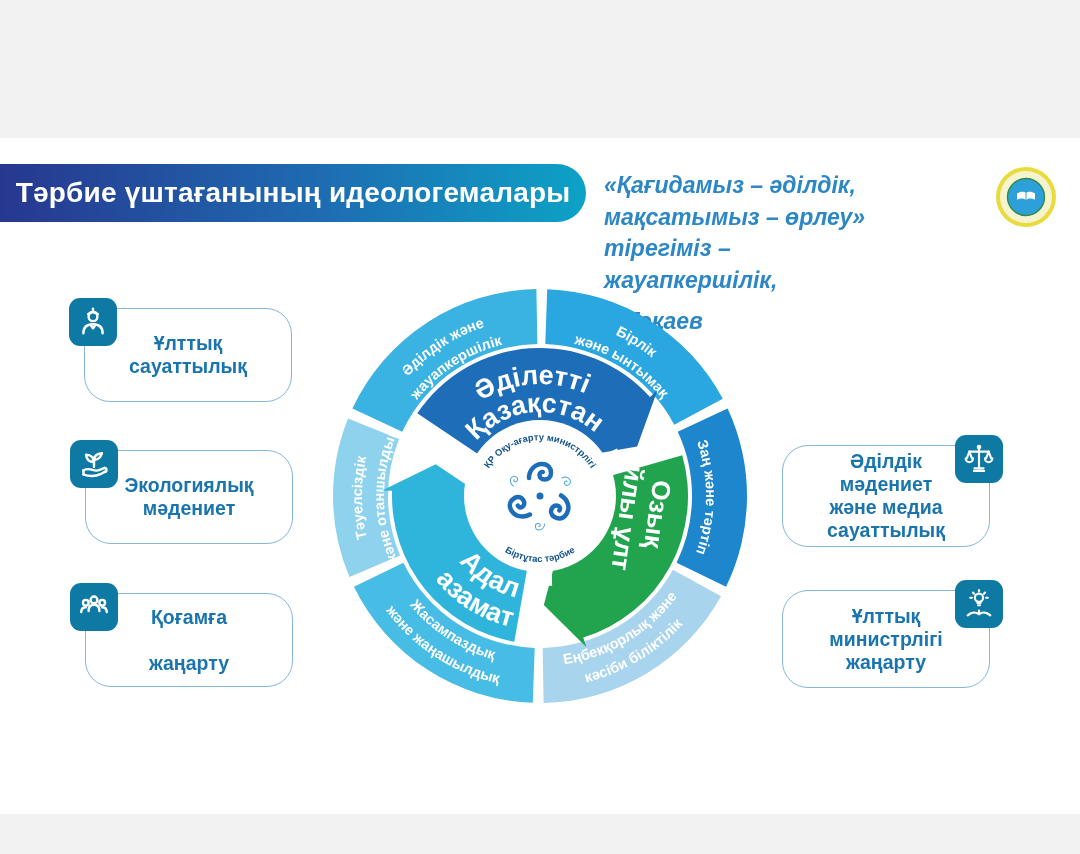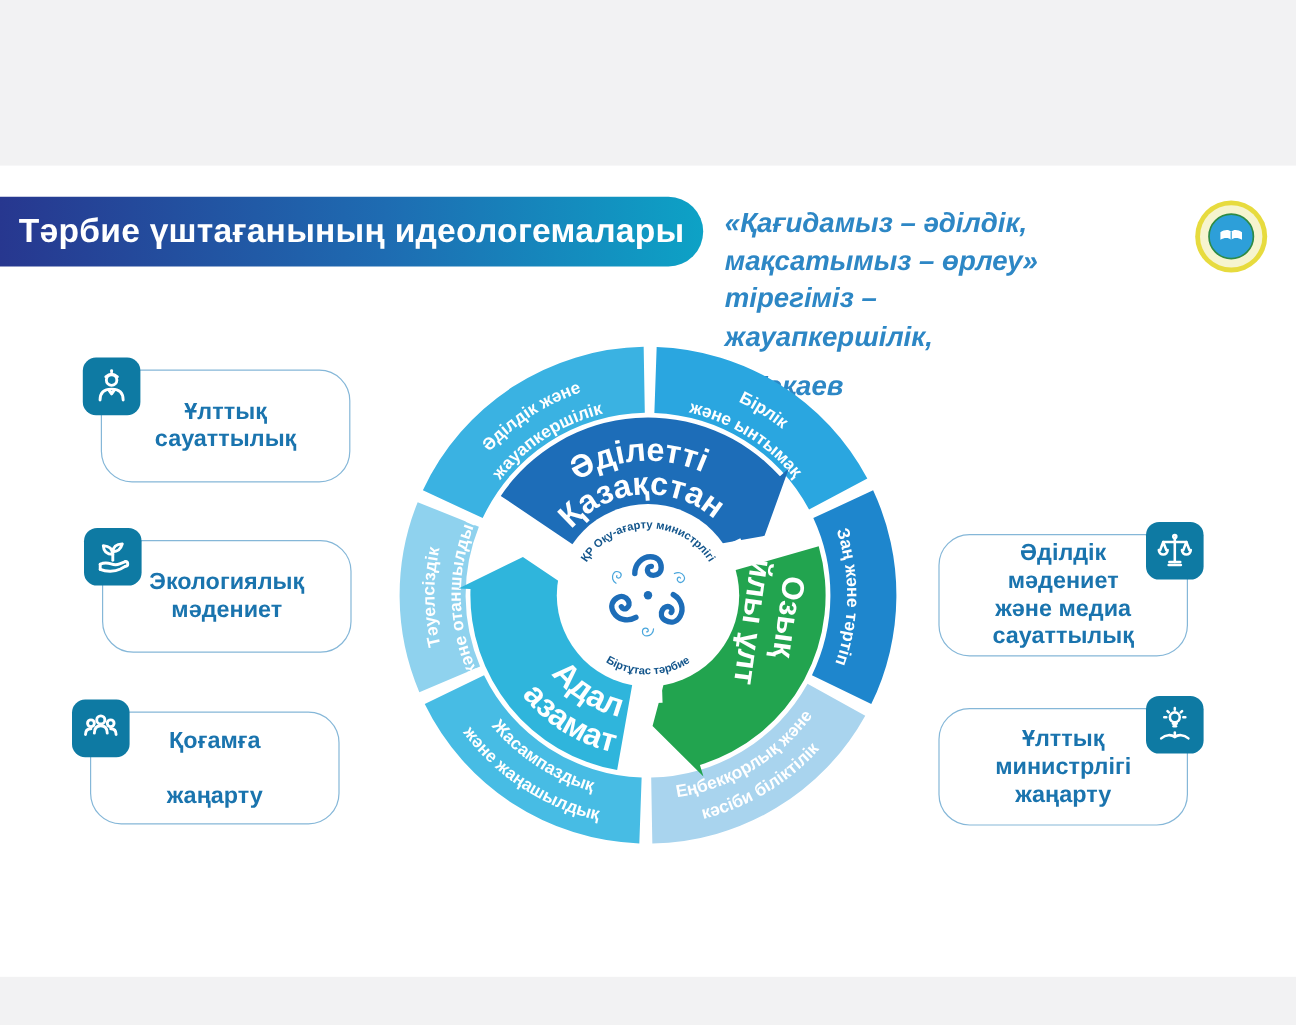--- a/index.html
+++ b/index.html
@@ -87,21 +87,21 @@
         <path d="M4.6,16.4 C7,15.2 9,15.5 11,16.2 C12.5,16.7 14.5,16.8 16,16.2 L19.4,14.8"></path>
         <path d="M4.6,19.4 C8,20.9 13,20.9 16.5,19.2 L19.4,17.6"></path>
         <path d="M4.6,16.4 L4.6,19.4"></path>
         <path d="M19.4,14.8 A1.4,1.4 0 0,1 19.4,17.6"></path>
       </svg>
     </div>
     <div>Экологиялық</div>
     <div>мәдениет</div>
   </div>
 
-  <div class="scard" style="left:75px;top:593px;height:92px;gap:23px;">
+  <div class="scard" style="left:85px;top:593px;height:92px;gap:23px;">
     <div class="tile tile-l">
       <svg viewBox="0 0 24 24" class="icon-stroke">
         <circle cx="12" cy="7" r="2.4"></circle>
         <path d="M8.2,14.8 Q8.2,10.4 12,10.4 Q15.8,10.4 15.8,14.8"></path>
         <circle cx="6.2" cy="9" r="2"></circle>
         <path d="M3,15.6 Q3,12.2 6.2,12.2"></path>
         <circle cx="17.8" cy="9" r="2"></circle>
         <path d="M21,15.6 Q21,12.2 17.8,12.2"></path>
       </svg>
     </div>

